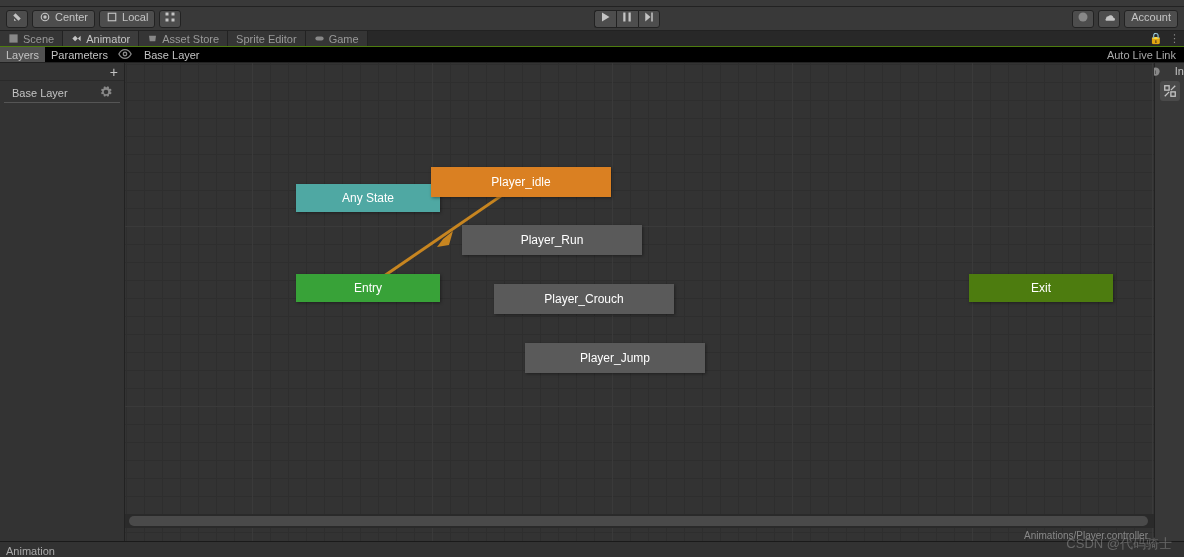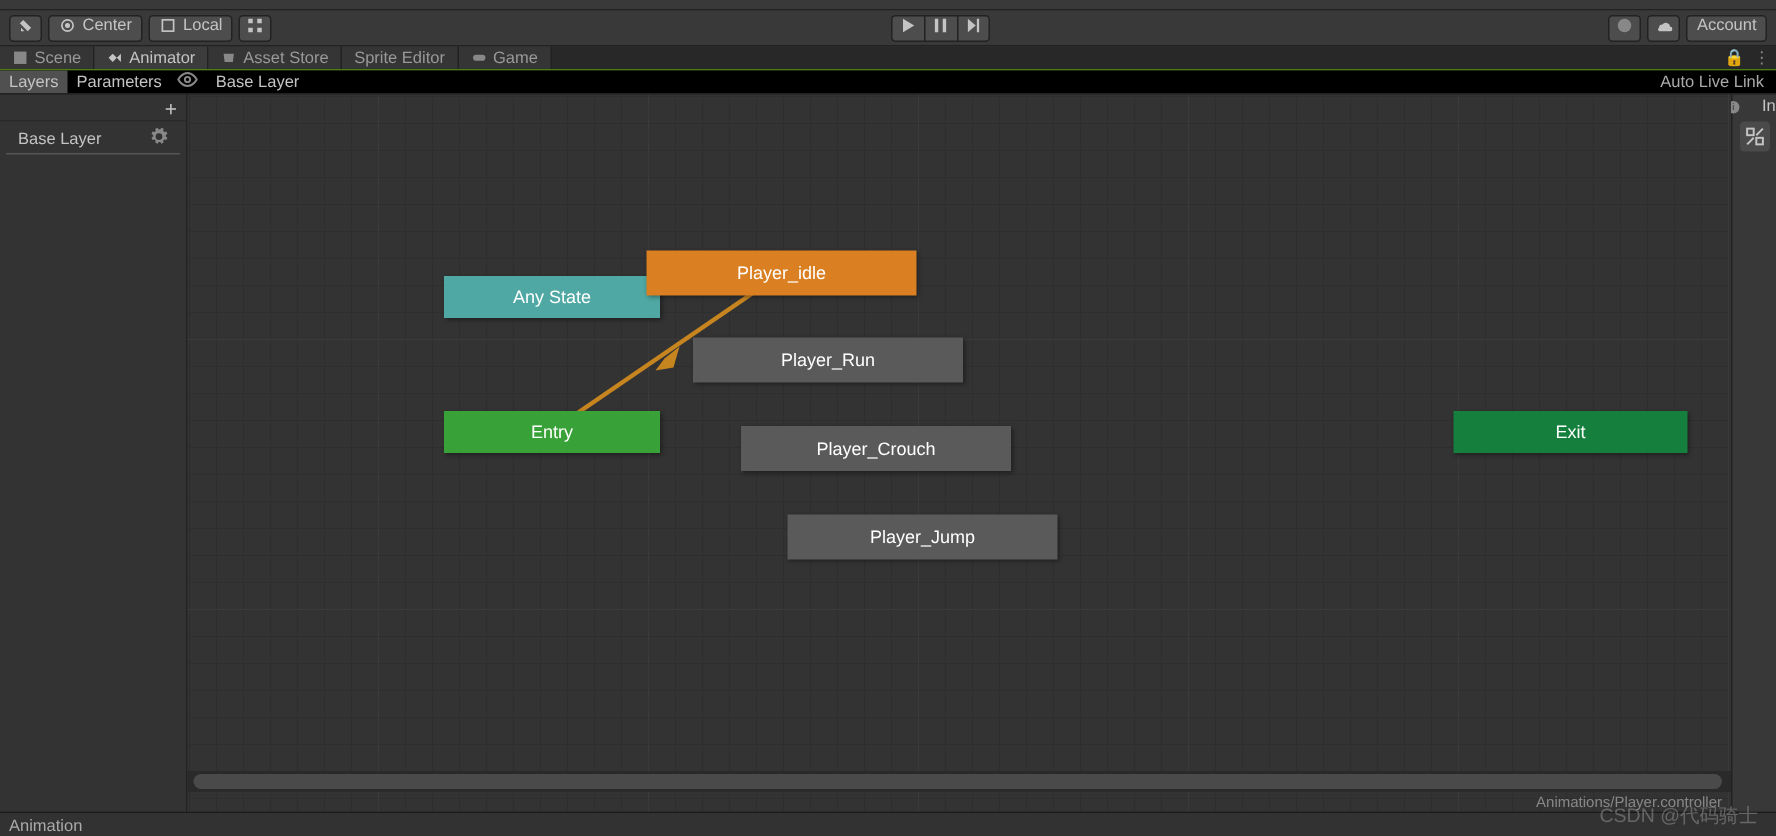--- a/index.html
+++ b/index.html
@@ -47,21 +47,21 @@
         linear-gradient(90deg, #2e2e2e 1px, transparent 1px);
       background-size: 180px 180px, 180px 180px, 18px 18px, 18px 18px;
       background-position: -53px -17px, -53px -17px, -53px -17px, -53px -17px;
     }
     
     .node { position: absolute; width: 144px; height: 28px; border-radius: 0; display: flex; align-items: center; justify-content: center; color: #fff; font-size: 12px; cursor: pointer; box-shadow: 1px 1px 3px rgba(0,0,0,0.4); }
     .node.entry { background: #38a238; width: 144px; }
     .node.anystate { background: #4fa8a3; width: 144px; }
     .node.default-state { background: #da8022; width: 180px; height: 30px; }
     .node.state { background: #5a5a5a; width: 180px; height: 30px; }
-    .node.exit { background: #15803d; width: 156px; }
+    .node.exit { background: #4d7c0f; width: 144px; }
     
     .transition-line { position: absolute; pointer-events: none; }
     
     .graph-footer { position: absolute; bottom: 0; right: 6px; font-size: 10px; color: #888; }
     .graph-scrollbar-h { position: absolute; bottom: 13px; left: 0; right: 0; height: 14px; background: #2a2a2a; }
     .scroll-thumb-h { position: absolute; left: 4px; width: 99%; height: 10px; top: 2px; background: #4a4a4a; border-radius: 5px; }
     
     .right-strip { width: 30px; background: #383838; border-left: 1px solid #222; display: flex; flex-direction: column; align-items: center; padding-top: 2px; gap: 4px; }
     .inspector-label { font-size: 11px; color: #c4c4c4; display: flex; align-items: center; gap: 14px; }
     .expand-icon { width: 20px; height: 20px; background: #4a4a4a; border-radius: 3px; display: flex; align-items: center; justify-content: center; }

